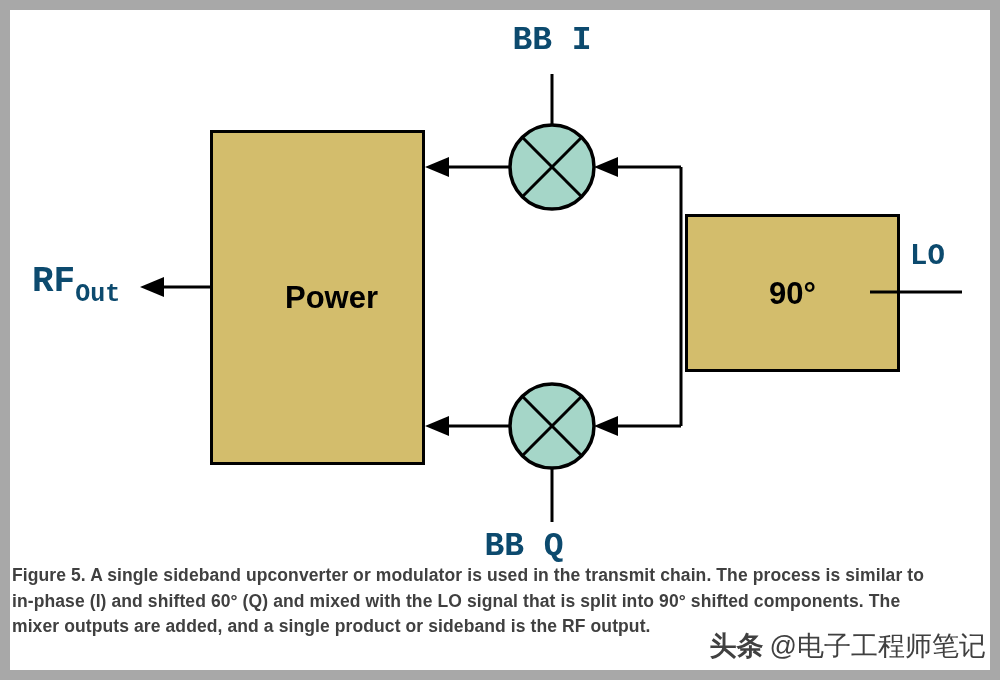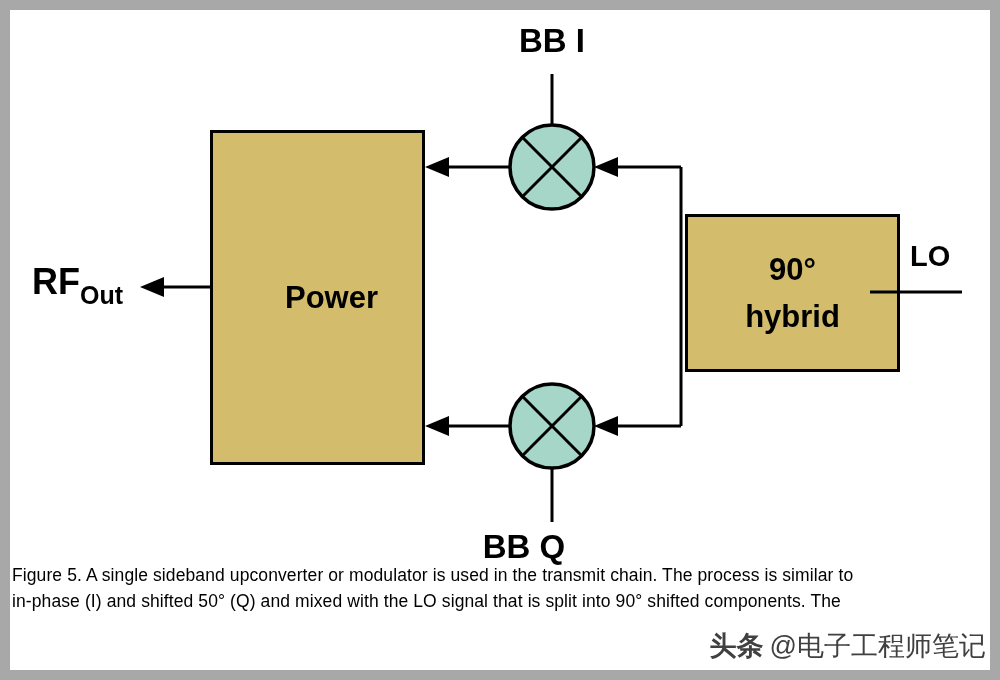--- a/index.html
+++ b/index.html
@@ -38,42 +38,44 @@
     font-weight: bold;
     font-size: 31px;
     line-height: 47px;
     text-align: center;
   }
   .power-box { left: 210px; top: 130px; width: 215px; height: 335px; padding-left: 28px; }
   .hybrid-box { left: 685px; top: 214px; width: 215px; height: 158px; }
   .sig-label {
     position: absolute;
     z-index: 4;
-    color: #000000;
+    color: #0c4a6e;
     font-weight: bold;
     font-size: 33px;
     white-space: nowrap;
+    font-family: Liberation Mono, monospace;
   }
   .bb-i { left: 552px; top: 22px; transform: translateX(-50%); }
   .bb-q { left: 524px; top: 528px; transform: translateX(-50%); }
   .lo   { left: 910px; top: 240px; font-size: 29px; }
   .rf   { left: 32px; top: 261px; font-size: 36px; }
   .rf .rf-sub {
     font-size: 25px;
     vertical-align: -10px;
   }
   .caption {
     position: absolute;
     left: 12px; top: 563px;
     z-index: 4;
-    color: #000000;
+    color: #404040;
     font-size: 17.5px;
     line-height: 25.5px;
     letter-spacing: 0.1px;
     white-space: nowrap;
+    font-weight: bold;
   }
   .watermark {
     position: absolute;
     right: 14px; top: 628px;
     z-index: 5;
     color: #404040;
     font-size: 27px;
     white-space: nowrap;
   }
   .watermark .wm-logo { font-weight: bold; margin-right: 6px; }
@@ -113,28 +115,28 @@
     <line x1="522.3" y1="455.7" x2="581.7" y2="396.3"></line>
   </g>
 </svg>
 
 <div class="box power-box">
   <div>Power</div>
 </div>
 
 <div class="box hybrid-box">
   <div>90°</div>
-  <div>hybrid</div>
 </div>
 
 <div class="sig-label bb-i">BB I</div>
 <div class="sig-label bb-q">BB Q</div>
 <div class="sig-label lo">LO</div>
 <div class="sig-label rf"><span>RF</span><span class="rf-sub">Out</span></div>
 
 <div class="caption">
   <div>Figure 5. A single sideband upconverter or modulator is used in the transmit chain. The process is similar to</div>
-  <div>in-phase (I) and shifted 50° (Q) and mixed with the LO signal that is split into 90° shifted components. The</div>
+  <div>in-phase (I) and shifted 60° (Q) and mixed with the LO signal that is split into 90° shifted components. The</div>
+  <div>mixer outputs are added, and a single product or sideband is the RF output.</div>
 </div>
 
 <div class="watermark">
   <span class="wm-logo">头条</span><span>@电子工程师笔记</span>
 </div>
 
 </body></html>

